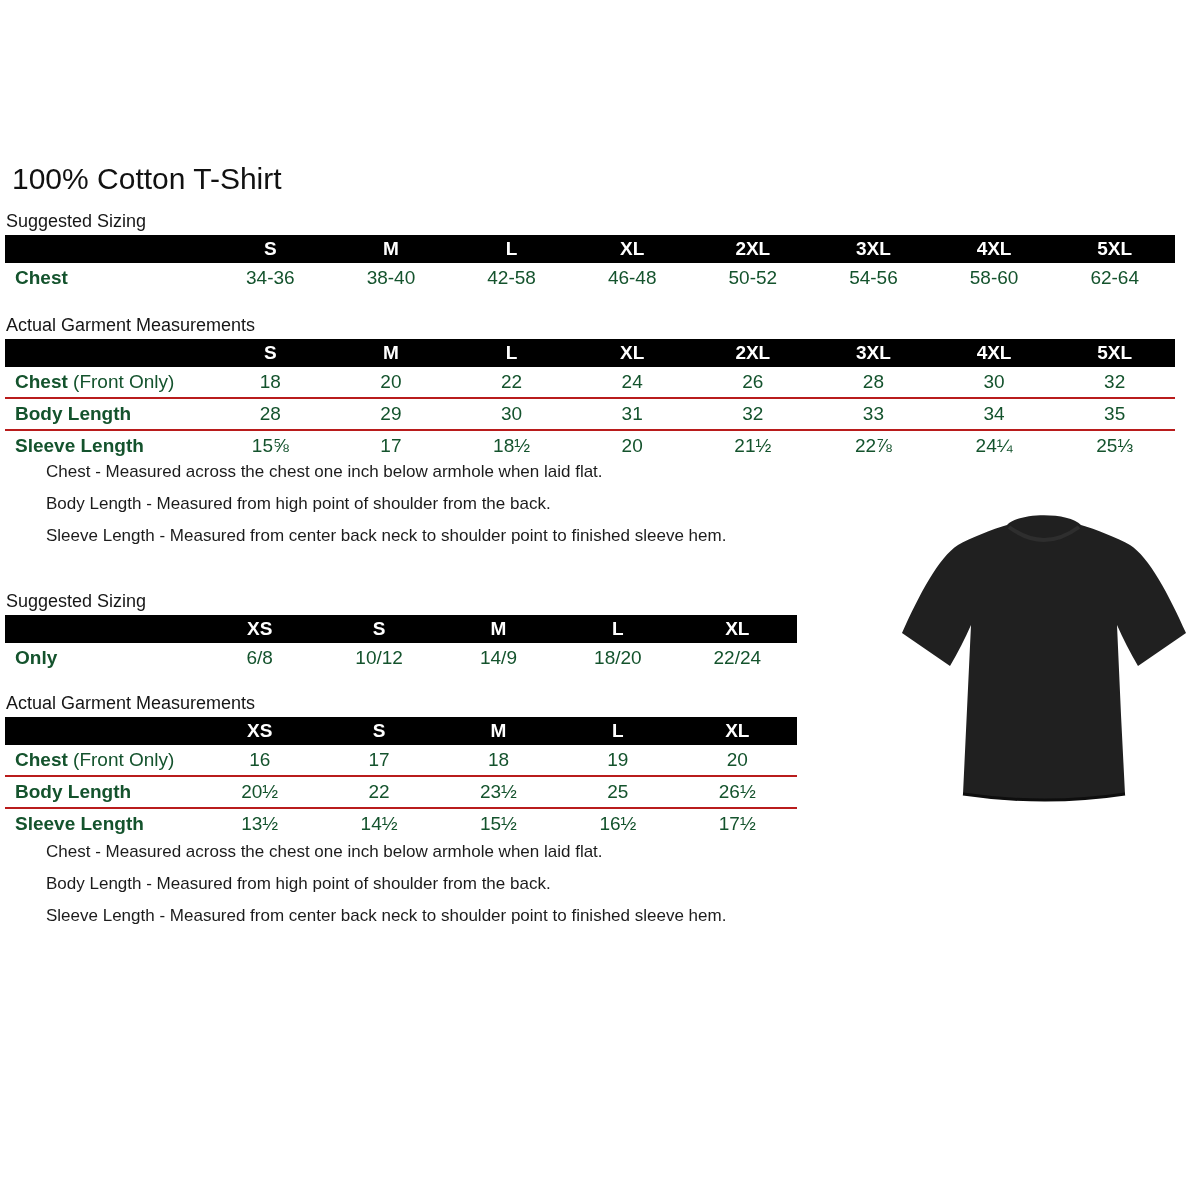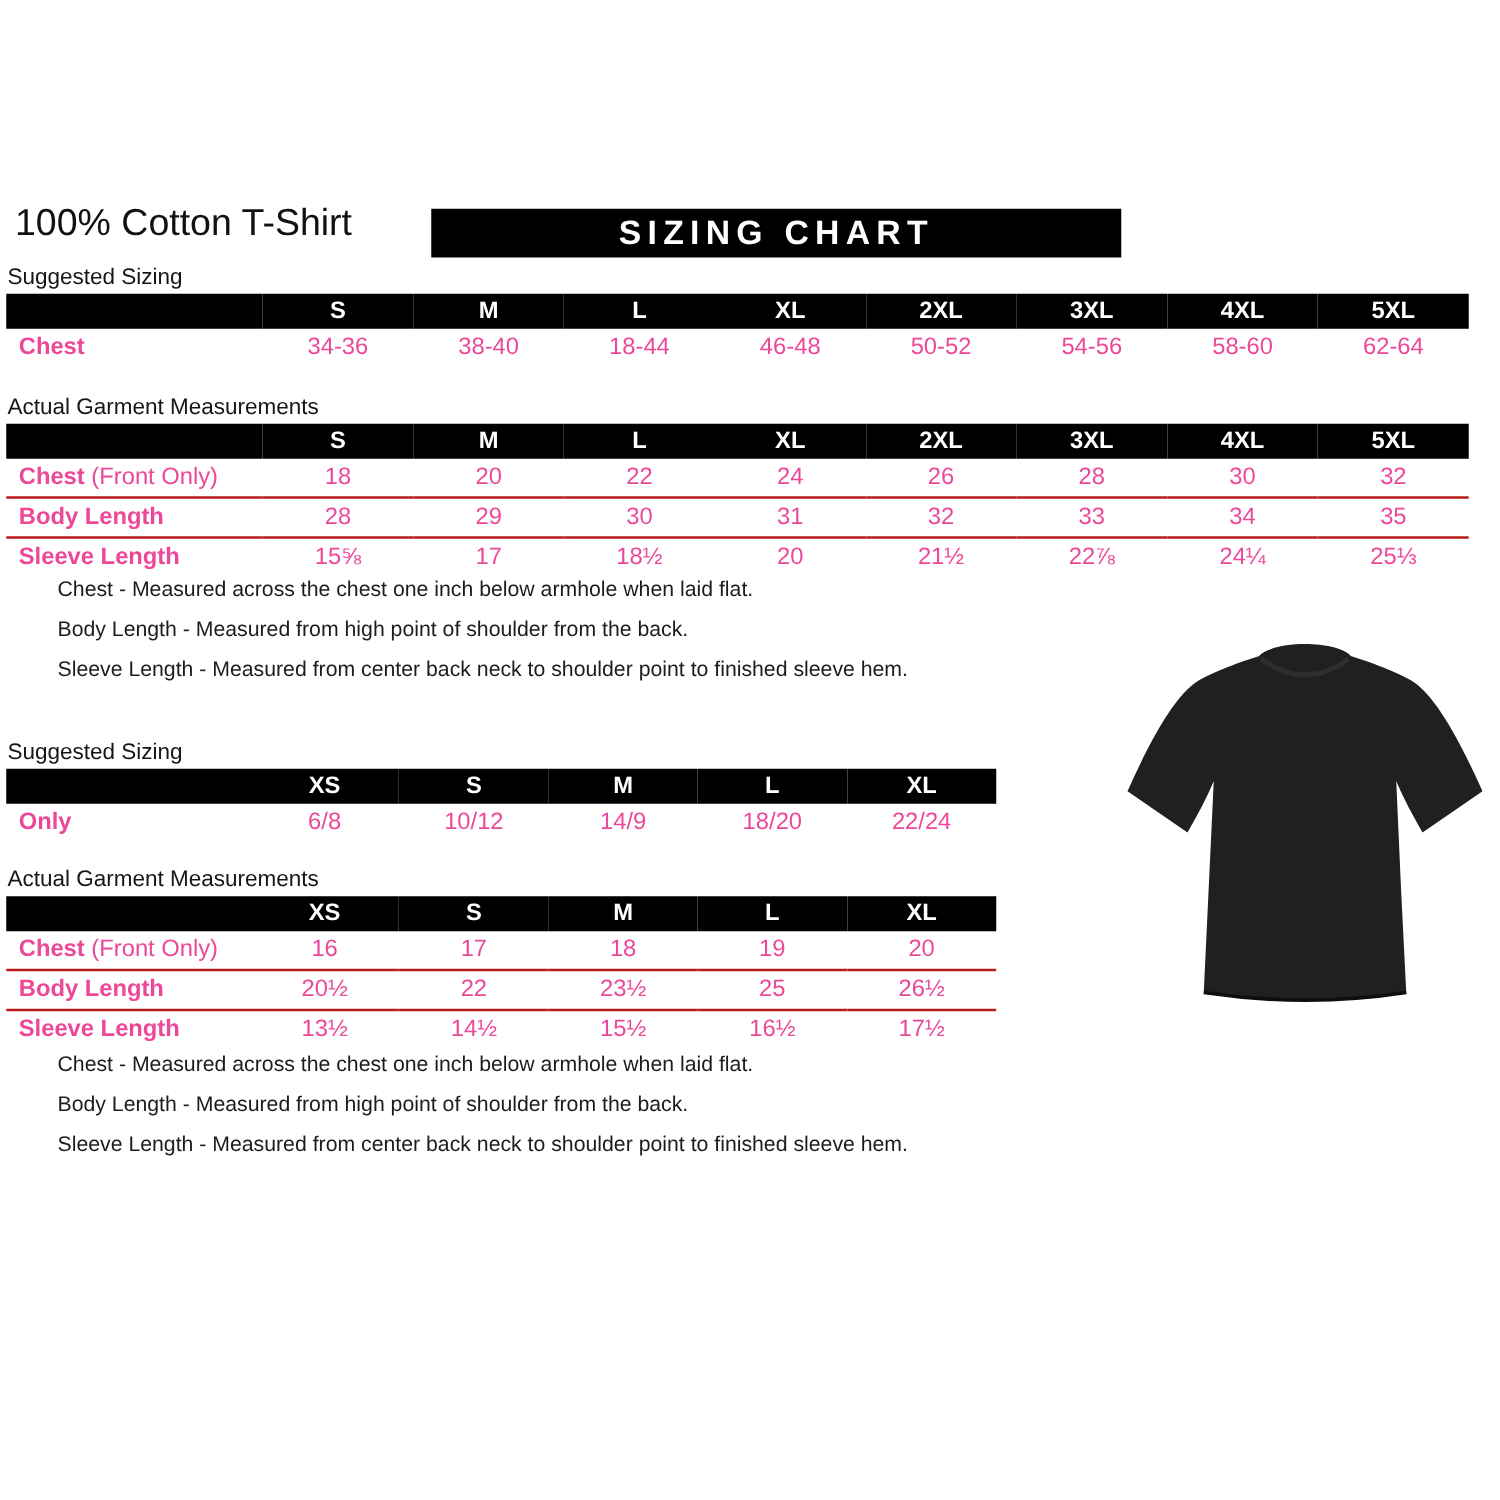--- a/index.html
+++ b/index.html
@@ -31,21 +31,21 @@
   .t-a1 { left:5px; top:235px; }
   .t-a2 { left:5px; top:339px; }
   .t-y1 { left:5px; top:615px; }
   .t-y2 { left:5px; top:717px; }
 
   .size-table th {
     background:#000; color:#fff; font-weight:700; font-size:19px;
     text-align:center; padding:3px 0; height:21px;
   }
   .size-table td {
-    font-size:19px; text-align:center; padding:4px 0; height:21px; color:#ec4899;
+    font-size:19px; text-align:center; padding:4px 0; height:21px; color:#14532d;
   }
   .adult-t .label-col { width:205px; }
   .youth-t .label-col { width:195px; }
   .size-table td.label-col { text-align:left; padding-left:10px; }
   .size-table td.label-col b { font-weight:700; }
   .size-table tbody tr + tr td { border-top:2px solid #b91c1c; }
 
   .notes { position:absolute; left:14px;margin-left:32px; }
   .notes-adult { top:462px; }
   .notes-youth { top:842px; }
@@ -57,21 +57,20 @@
   }
 
   .tshirt-wrap { position:absolute; left:897px; top:495px; width:295px; height:325px; }
 </style>
 </head>
 <body>
 
 <div class="page">
 
   <div class="adult-title">100% Cotton T-Shirt</div>
-  <div class="banner">SIZING CHART</div>
 
   <div class="section-label lbl-a1">Suggested Sizing</div>
   <table class="size-table adult-t t-a1">
       <thead>
         <tr>
           <th class="label-col"></th>
           <th>S</th>
           <th>M</th>
           <th>L</th>
           <th>XL</th>
@@ -79,21 +78,21 @@
           <th>3XL</th>
           <th>4XL</th>
           <th>5XL</th>
         </tr>
       </thead>
       <tbody>
         <tr>
           <td class="label-col"><b>Chest</b></td>
           <td>34-36</td>
           <td>38-40</td>
-          <td>18-44</td>
+          <td>42-58</td>
           <td>46-48</td>
           <td>50-52</td>
           <td>54-56</td>
           <td>58-60</td>
           <td>62-64</td>
         </tr>
       </tbody>
     </table>
 
   <div class="section-label lbl-a2">Actual Garment Measurements</div>

